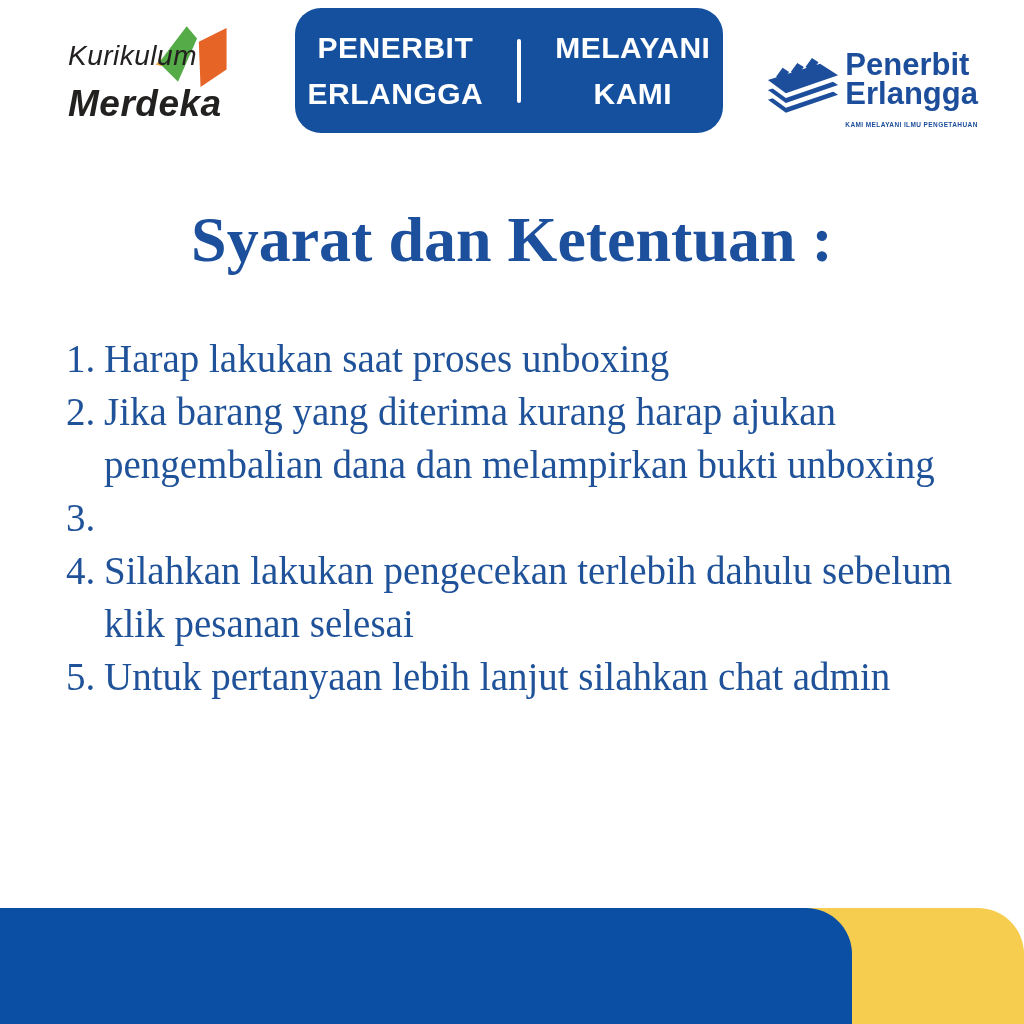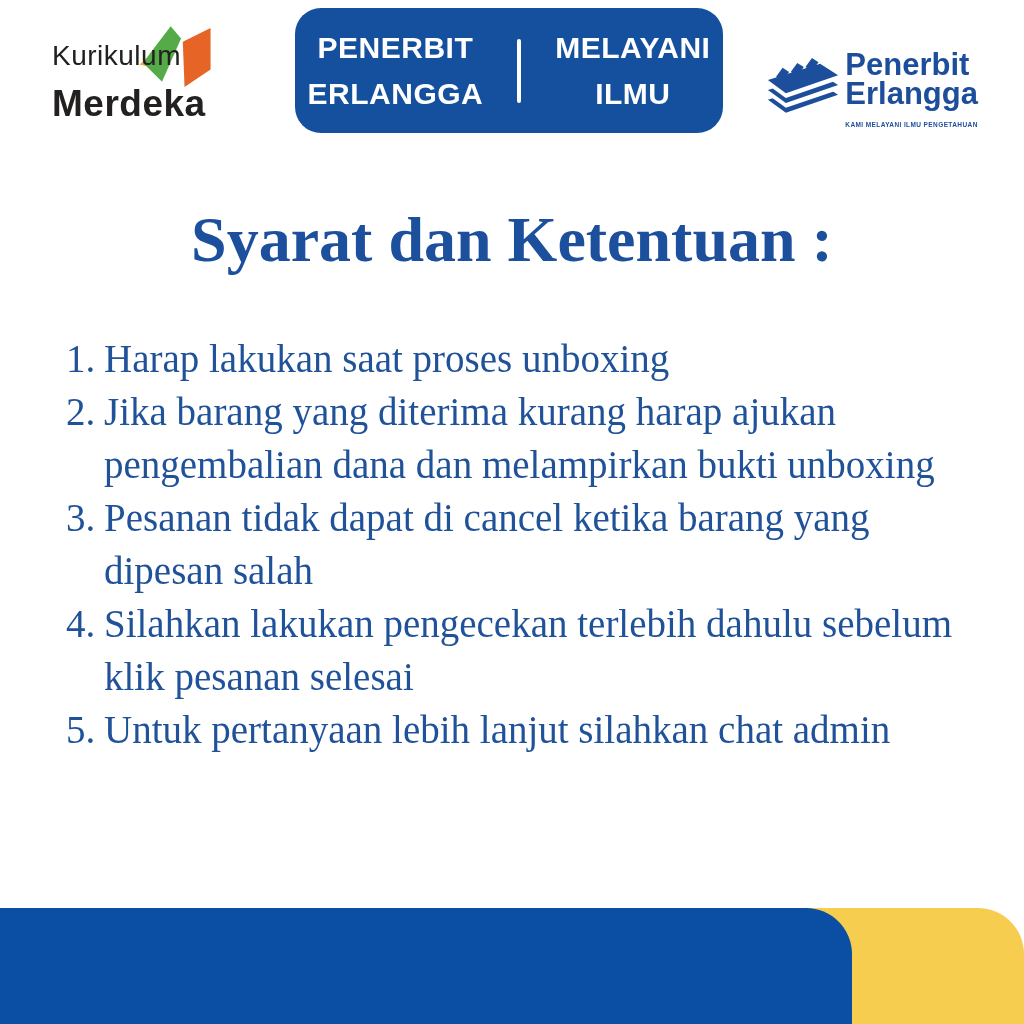--- a/index.html
+++ b/index.html
@@ -1,21 +1,21 @@
 <!DOCTYPE html>
 <html><head>
 <meta charset="utf-8">
 <style>
   html,body{margin:0;padding:0;}
   body{
     width:1024px;height:1024px;position:relative;overflow:hidden;
     background:#ffffff;font-family:"Liberation Sans",sans-serif;
   }
   
-  .km-logo{position:absolute;left:52px;top:18px;width:175px;height:92px;}
+  .km-logo{position:absolute;left:68px;top:18px;width:175px;height:92px;font-style:italic;}
   .km-icon{position:absolute;left:84px;top:0;width:78px;height:72px;}
   .km-text{position:absolute;left:0;top:24px;color:#232020;line-height:1;}
   .km-line1{font-size:28px;font-weight:500;letter-spacing:.5px;}
   .km-line2{font-size:37px;font-weight:800;margin-top:15px;letter-spacing:.5px;}
 
   .store-badge{
     position:absolute;left:295px;top:8px;width:428px;height:125px;
     background:#14509e;border-radius:26px;
     display:flex;align-items:center;justify-content:center;gap:34px;
   }
@@ -68,21 +68,21 @@
 </div>
 
 <div class="store-badge">
   <div class="badge-col">
     <div>PENERBIT</div>
     <div>ERLANGGA</div>
   </div>
   <div class="badge-divider"></div>
   <div class="badge-col">
     <div>MELAYANI</div>
-    <div>ILMU</div>
+    <div>KAMI</div>
   </div>
 </div>
 
 <div class="erl-logo">
   <svg class="erl-icon" viewBox="0 0 96 80">
     <polygon points="6,58 70,38 92,52 28,74" fill="#1d4e9b"></polygon>
     <polygon points="6,52 70,32 92,46 28,68" fill="#ffffff"></polygon>
     <polygon points="6,46 70,26 92,40 28,62" fill="#1d4e9b"></polygon>
     <polygon points="6,40 70,20 92,34 28,56" fill="#ffffff"></polygon>
     <polygon points="6,34 70,14 92,28 28,50" fill="#1d4e9b"></polygon>
@@ -104,22 +104,20 @@
     <span class="term-num">1.</span>
     <span class="term-text">Harap lakukan saat proses unboxing</span>
   </div>
   <div class="term-item">
     <span class="term-num">2.</span>
     <span class="term-text">Jika barang yang diterima kurang harap ajukan
 pengembalian dana dan melampirkan bukti unboxing</span>
   </div>
   <div class="term-item">
     <span class="term-num">3.</span>
-    <span class="term-text">Pesanan tidak dapat di cancel ketika barang yang
-dipesan salah</span>
   </div>
   <div class="term-item">
     <span class="term-num">4.</span>
     <span class="term-text">Silahkan lakukan pengecekan terlebih dahulu sebelum
 klik pesanan selesai</span>
   </div>
   <div class="term-item">
     <span class="term-num">5.</span>
     <span class="term-text">Untuk pertanyaan lebih lanjut silahkan chat admin</span>
   </div>

